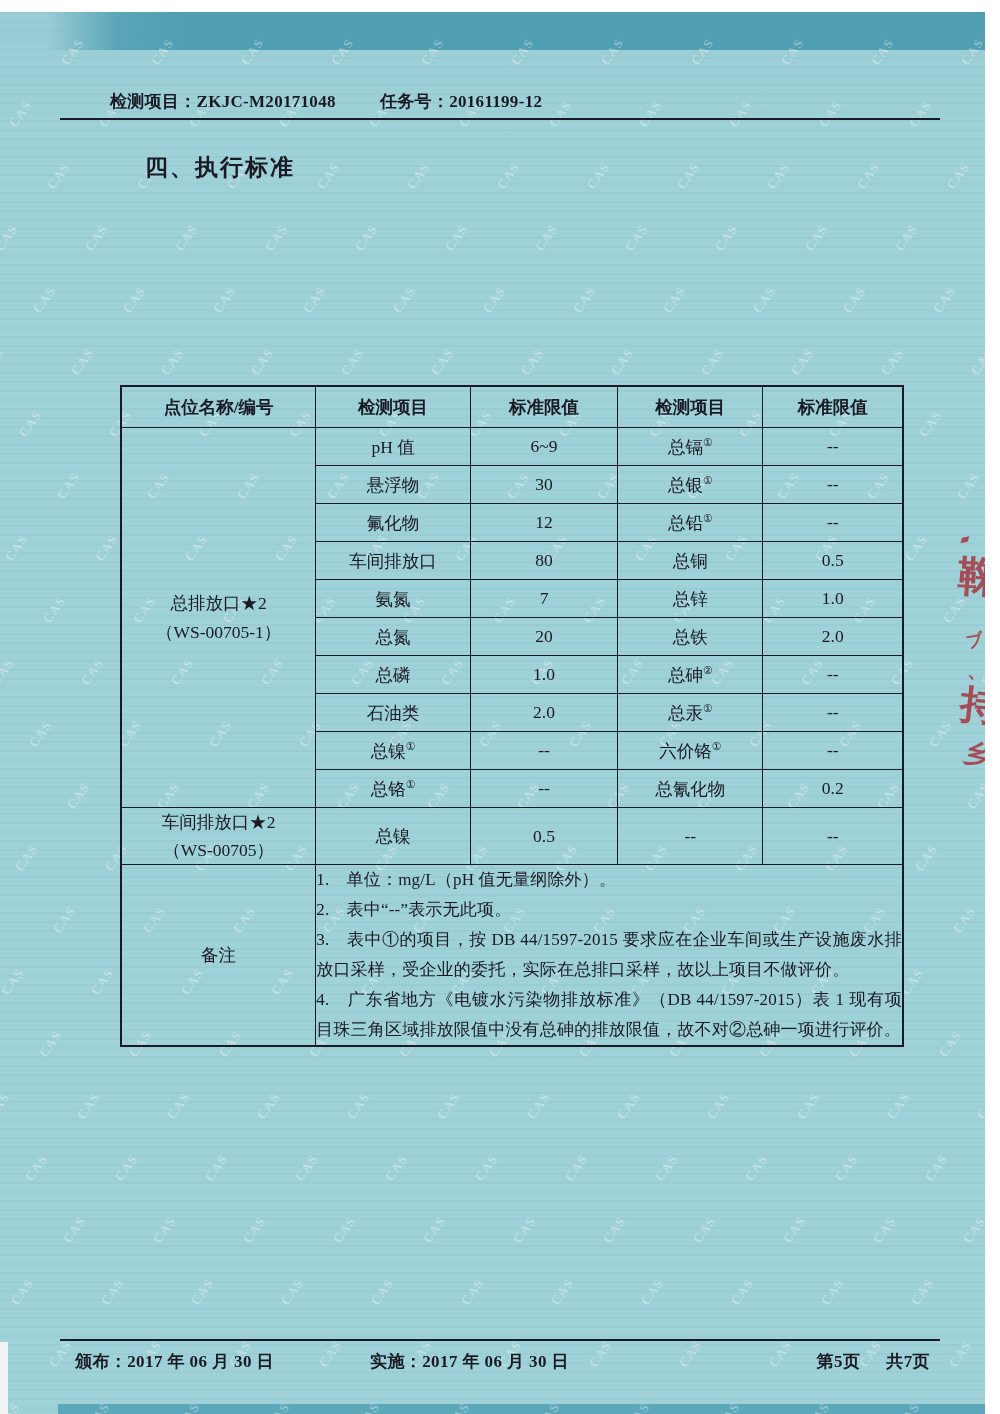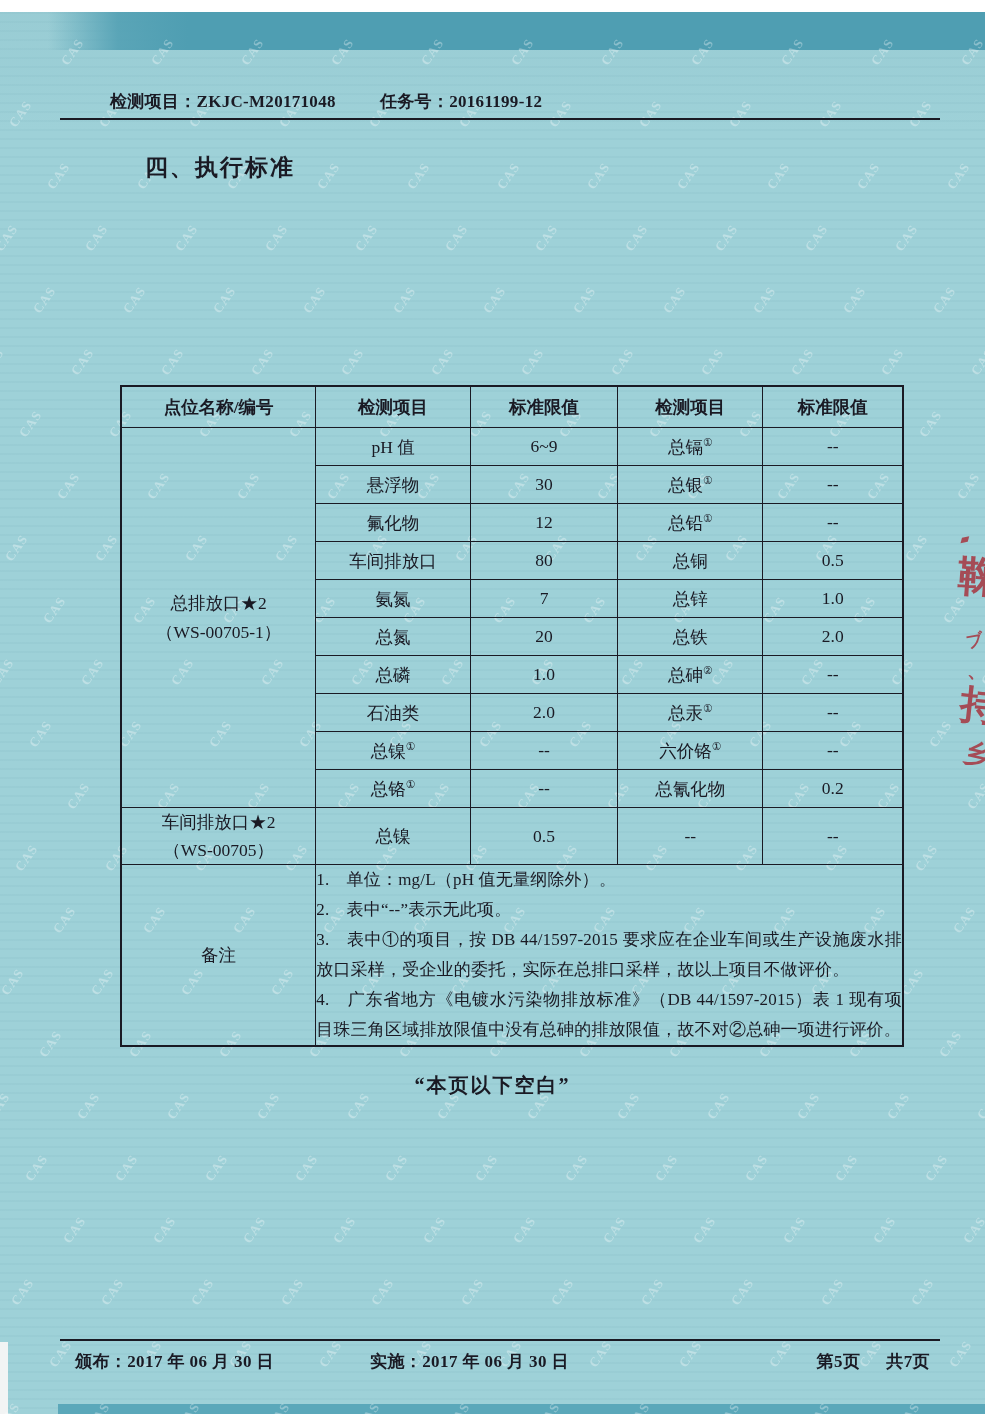--- a/index.html
+++ b/index.html
@@ -445,21 +445,20 @@
             <td class="notes-cell" colspan="4">
                 <div class="note-line">1.　单位：mg/L（pH 值无量纲除外）。</div>
                 <div class="note-line">2.　表中“--”表示无此项。</div>
                 <div class="note-line">3.　表中①的项目，按 DB 44/1597-2015 要求应在企业车间或生产设施废水排放口采样，受企业的委托，实际在总排口采样，故以上项目不做评价。</div>
                 <div class="note-line">4.　广东省地方《电镀水污染物排放标准》（DB 44/1597-2015）表 1 现有项目珠三角区域排放限值中没有总砷的排放限值，故不对②总砷一项进行评价。</div>
               </td>
           </tr>
         </tbody>
       </table>
 
-      <div id="blank">“本页以下空白”</div>
 
       <div id="ftr-rule"></div>
       <div class="ftr" id="ftr-issue"><span>颁布：</span><span>2017 年 06 月 30 日</span></div>
       <div class="ftr" id="ftr-impl"><span>实施：</span><span>2017 年 06 月 30 日</span></div>
       <div class="ftr" id="ftr-page"><span>第5页</span><span>共7页</span></div>
     </div>
 
     <div id="edgemarks">
         <span class="emark" style="left: 960px; top: 521px; font-size: 12px; transform: rotate(-12deg);">▰</span>
         <span class="emark" style="left: 958px; top: 544px; font-size: 42px; transform: rotate(4deg);">鞠</span>

